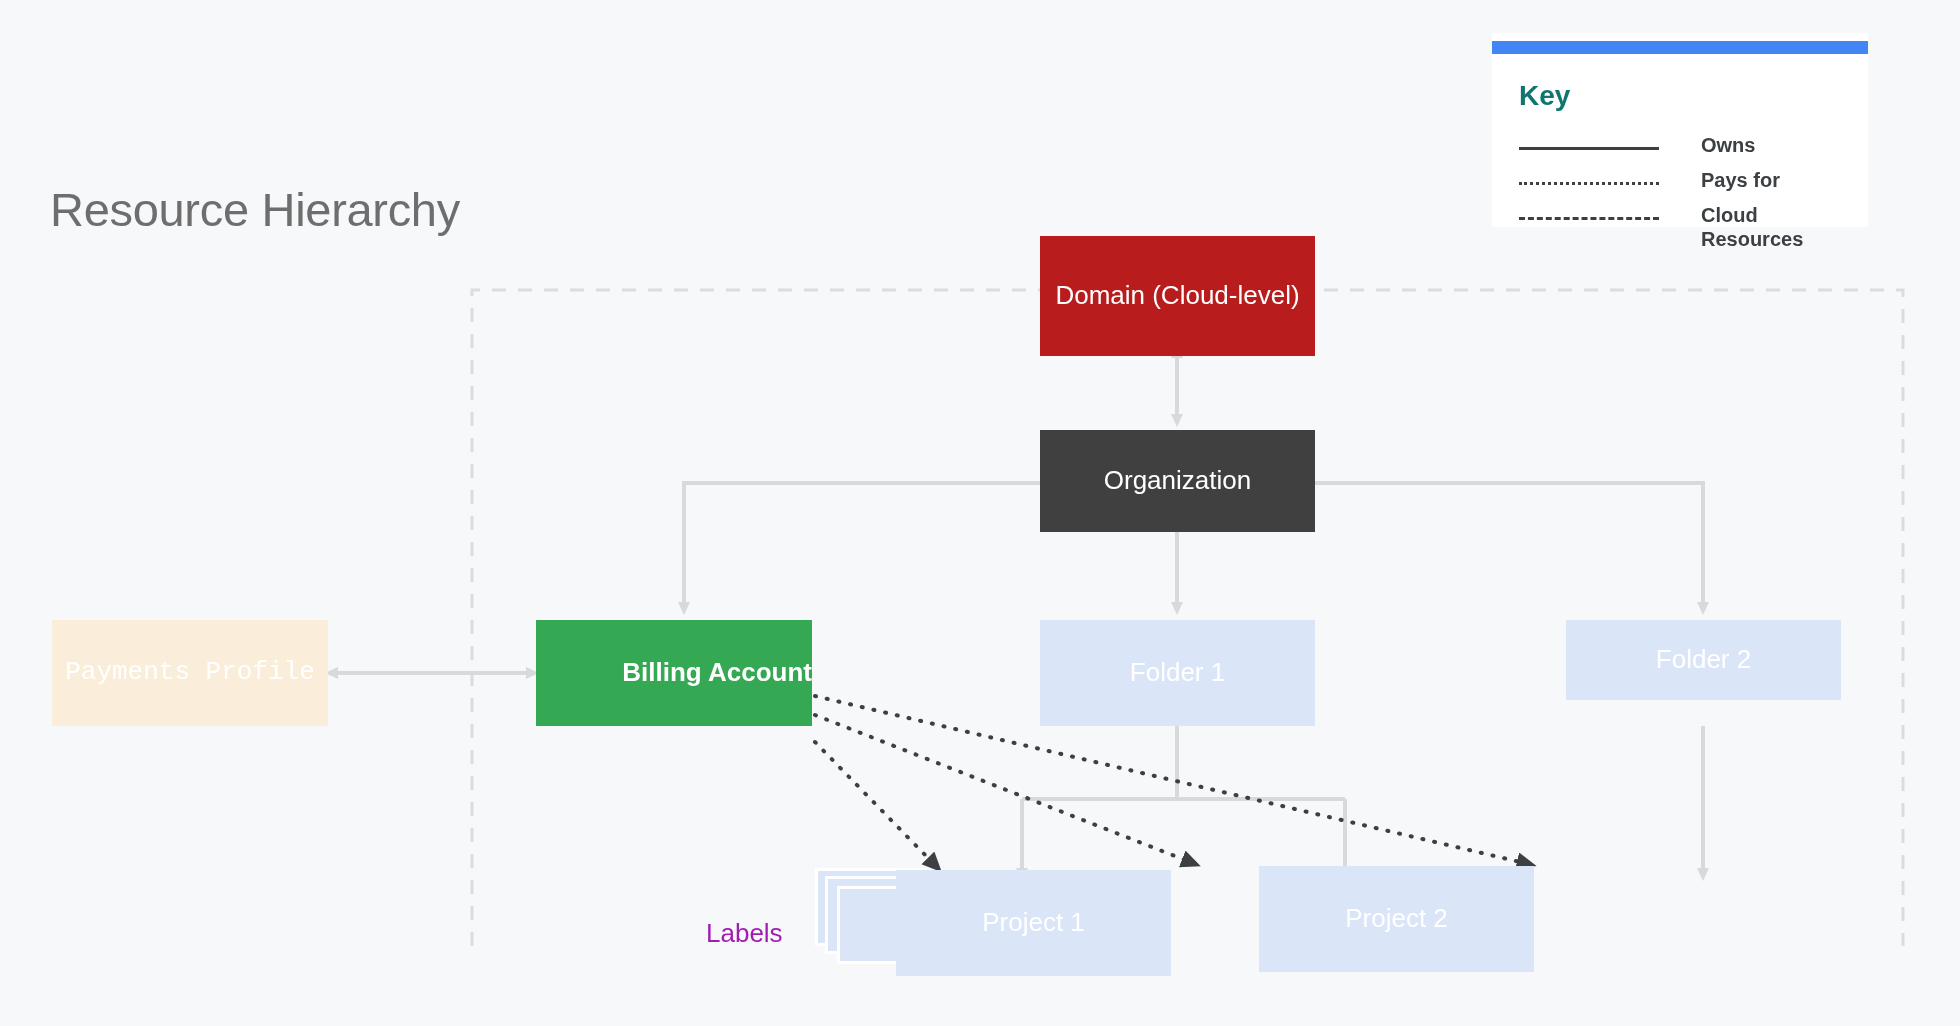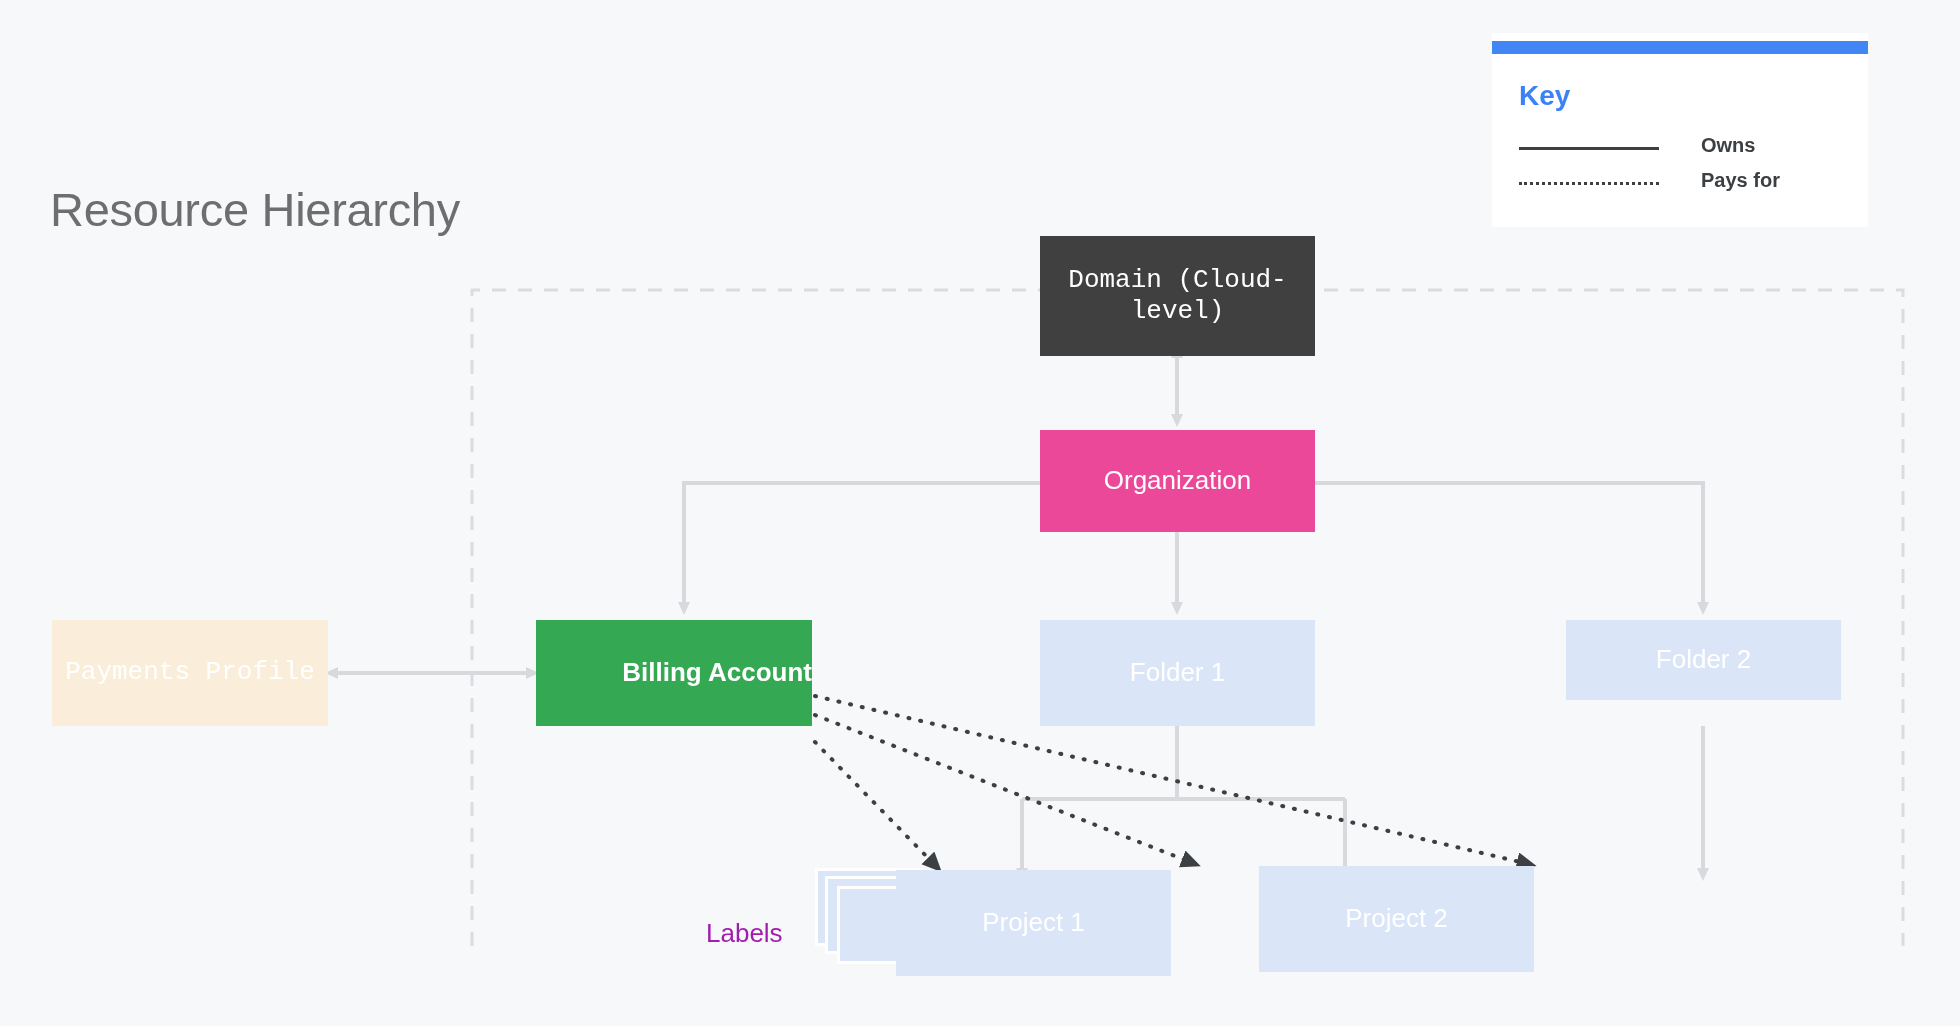--- a/index.html
+++ b/index.html
@@ -22,22 +22,22 @@
   }
 
   
   .node {
     position: absolute;
     display: flex; align-items: center; justify-content: center;
     text-align: center; line-height: 1.2;
   }
   .node-label { font-size: 26px; font-weight: 400; color: #ffffff; }
 
-  .n-domain      { background: #404040; font-family: Liberation Mono, monospace; }
-  .n-org         { background: #ec4899; }
+  .n-domain      { background: #b91c1c; }
+  .n-org         { background: #404040; }
   .n-billing     { background: #34a853; justify-content: flex-end; }
   .n-billing .node-label { font-weight: 700; }
   .n-payments    { background: #faeeda; font-family: Liberation Mono, monospace; }
   .n-folder      { background: #dbe5f8; }
   .n-project     { background: #dbe5f8; }
 
   
   .labels-stack { position: absolute; }
   .labels-stack .card {
     position: absolute; background: #dbe5f8; border: 3px solid #ffffff;
@@ -47,21 +47,21 @@
   }
 
   
   .key-panel {
     position: absolute; left: 1492px; top: 33px; width: 376px; height: 194px;
     background: #ffffff;
   }
   .key-topbar { position: absolute; left: 0; top: 8px; width: 376px; height: 13px; background: #4285f4; }
   .key-title {
     position: absolute; left: 27px; top: 47px;
-    font-size: 28px; font-weight: 700; color: #3b82f6; white-space: nowrap;
+    font-size: 28px; font-weight: 700; color: #0f766e; white-space: nowrap;
   }
   .key-rows { position: absolute; left: 27px; top: 104px; width: 330px; }
   .key-row { position: relative; height: 35px; }
   .key-sample { position: absolute; left: 0; top: 10px; width: 140px; height: 0; }
   .key-sample.solid  { border-top: 3px solid #3c4043; }
   .key-sample.dotted { border-top: 3px dotted #3c4043; }
   .key-sample.dashed { border-top: 3px dashed #3c4043; }
   .key-text {
     position: absolute; left: 182px; top: -4px;
     font-size: 20px; font-weight: 700; color: #3c4043;
@@ -179,17 +179,22 @@
       <div class="key-row">
         <div class="key-sample solid"></div>
         <div class="key-text">Owns</div>
       </div>
 
       <div class="key-row">
         <div class="key-sample dotted"></div>
         <div class="key-text">Pays for</div>
       </div>
 
+      <div class="key-row tall">
+        <div class="key-sample dashed"></div>
+        <div class="key-text">Cloud
+Resources</div>
+      </div>
 
     </div>
   </div>
 
 </div>
 
 </body></html>

